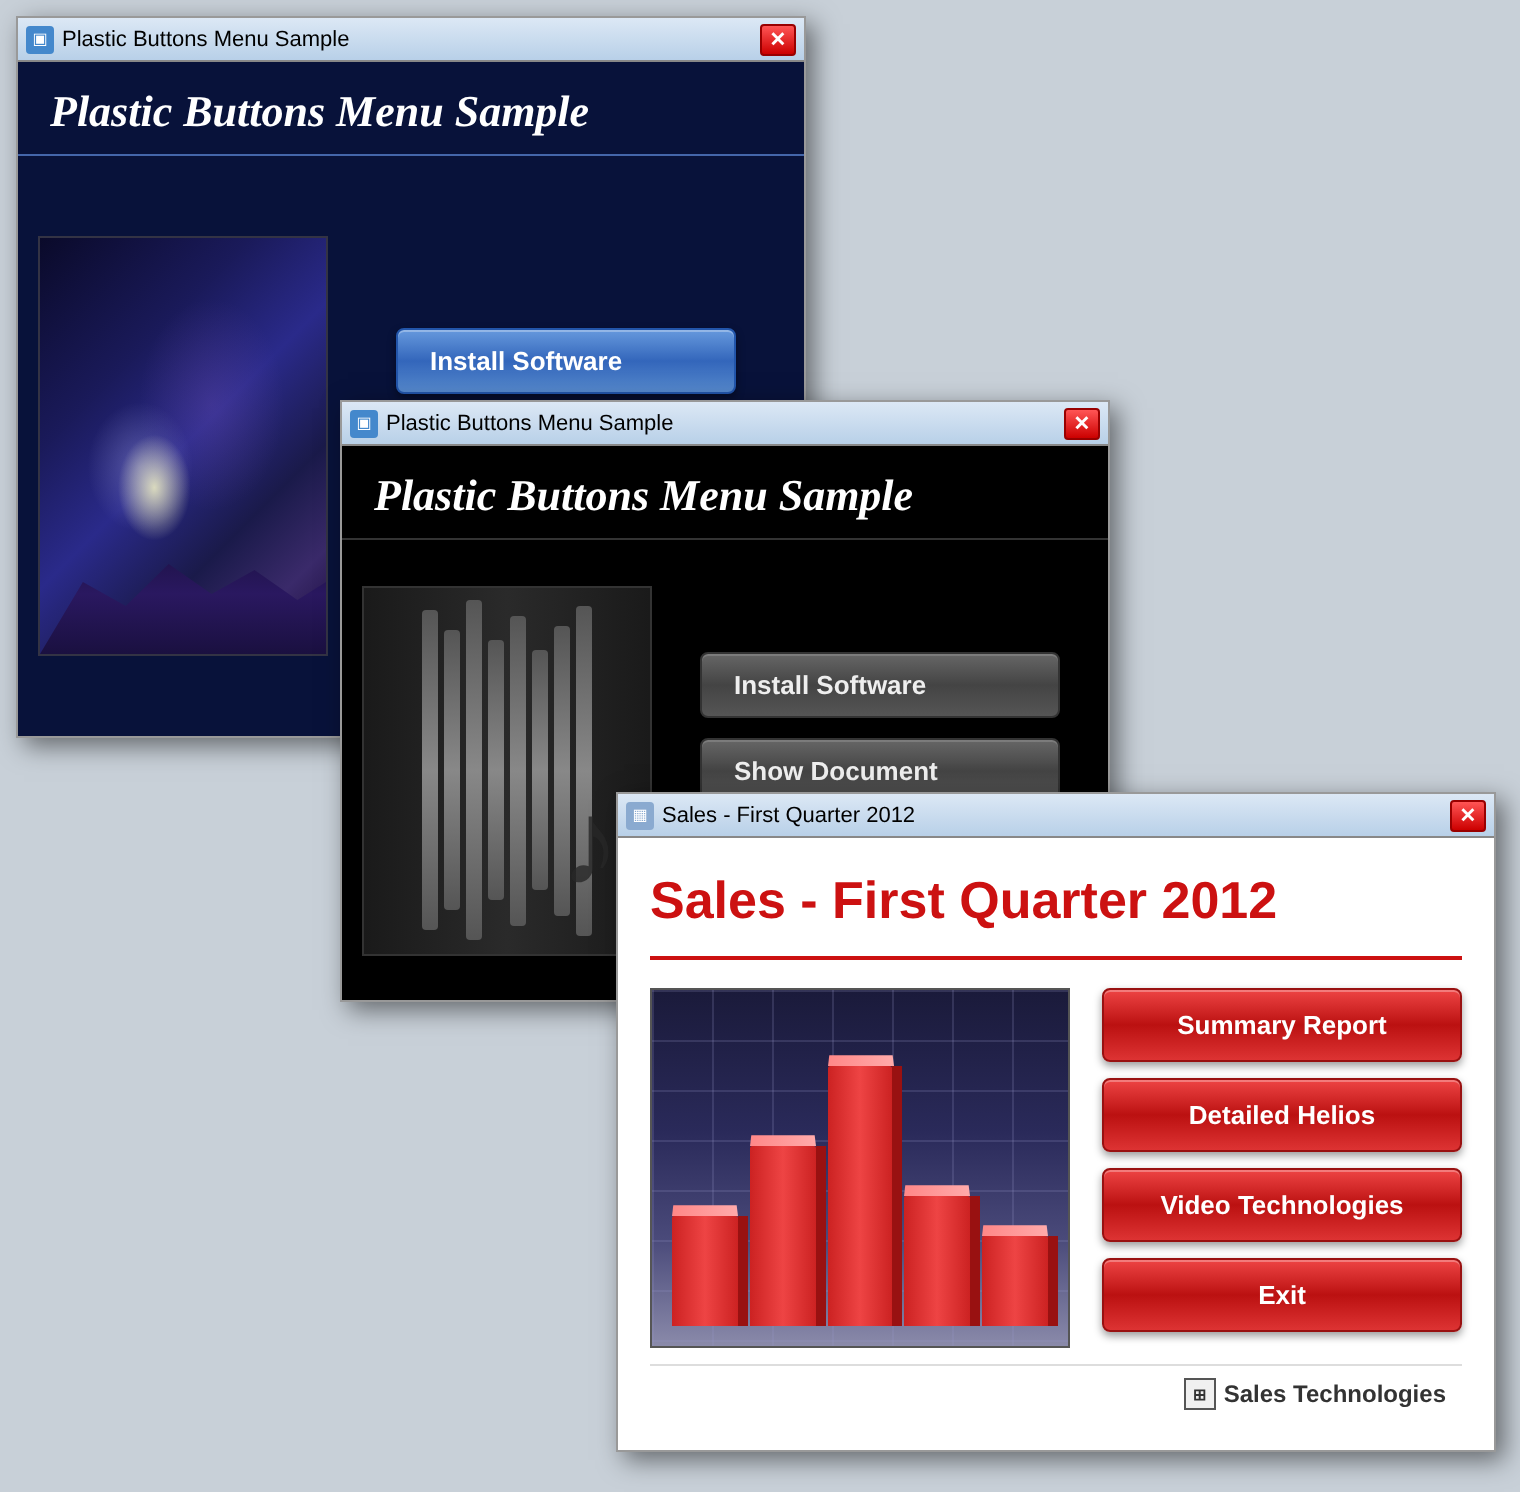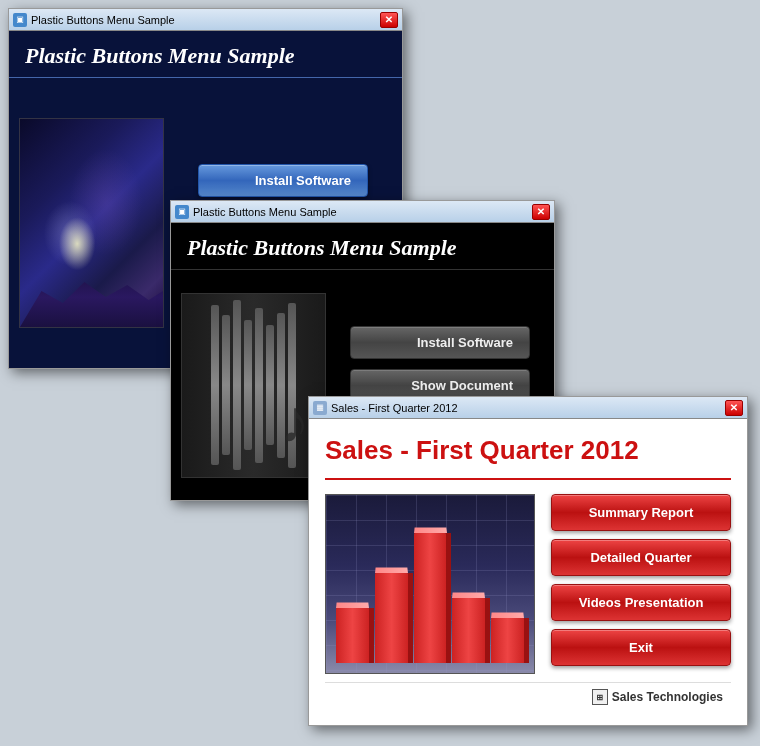--- a/index.html
+++ b/index.html
@@ -135,21 +135,21 @@
     }
 
     .plastic-btn {
       width: 170px;
       padding: 8px 16px;
       font-size: 13px;
       font-weight: bold;
       border: none;
       border-radius: 4px;
       cursor: pointer;
-      text-align: right;
+      text-align: left;
       display: block;
     }
 
     .plastic-btn-blue {
       background: linear-gradient(to bottom, #6699dd, #3366bb, #5588cc);
       color: white;
       border: 1px solid #2255aa;
       box-shadow: 0 2px 4px rgba(0,0,0,0.4), inset 0 1px 0 rgba(255,255,255,0.3);
     }
 
@@ -472,22 +472,22 @@
           </div>
           <div class="bar3d" style="position:relative;">
             <div class="bar-top" style="position:absolute; top:0; left:0; right:0; height:6px; background:linear-gradient(to right, #ff8888, #ffaaaa); z-index:2;"></div>
             <div class="bar-front" style="height:45px; margin-top:6px; background:linear-gradient(to right, #cc2222, #ee4444, #cc2222);"></div>
             <div class="bar-side" style="position:absolute; right:-5px; top:6px; width:5px; height:45px; background:#991111;"></div>
           </div>
         </div>
       </div>
       <div class="report-buttons">
         <button class="plastic-btn-red">Summary Report</button>
-        <button class="plastic-btn-red">Detailed Quarter</button>
-        <button class="plastic-btn-red">Videos Presentation</button>
+        <button class="plastic-btn-red">Detailed Helios</button>
+        <button class="plastic-btn-red">Video Technologies</button>
         <button class="plastic-btn-red">Exit</button>
       </div>
     </div>
     <div class="footer-bar">
       <div class="helios-brand">
         <div class="helios-icon">
           <span>⊞</span>
         </div>
         <span>Sales Technologies</span>
       </div>

